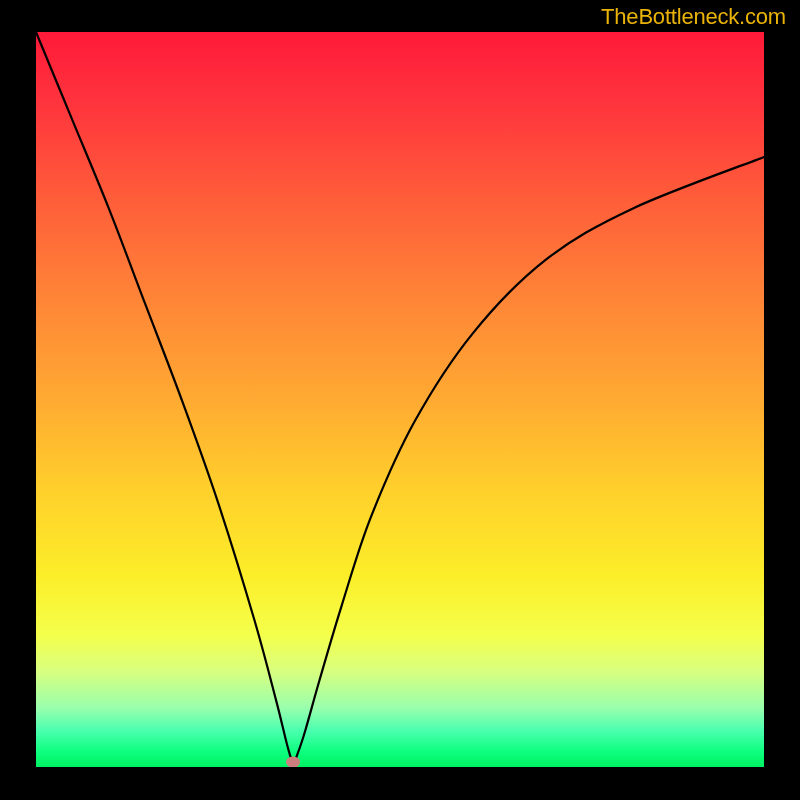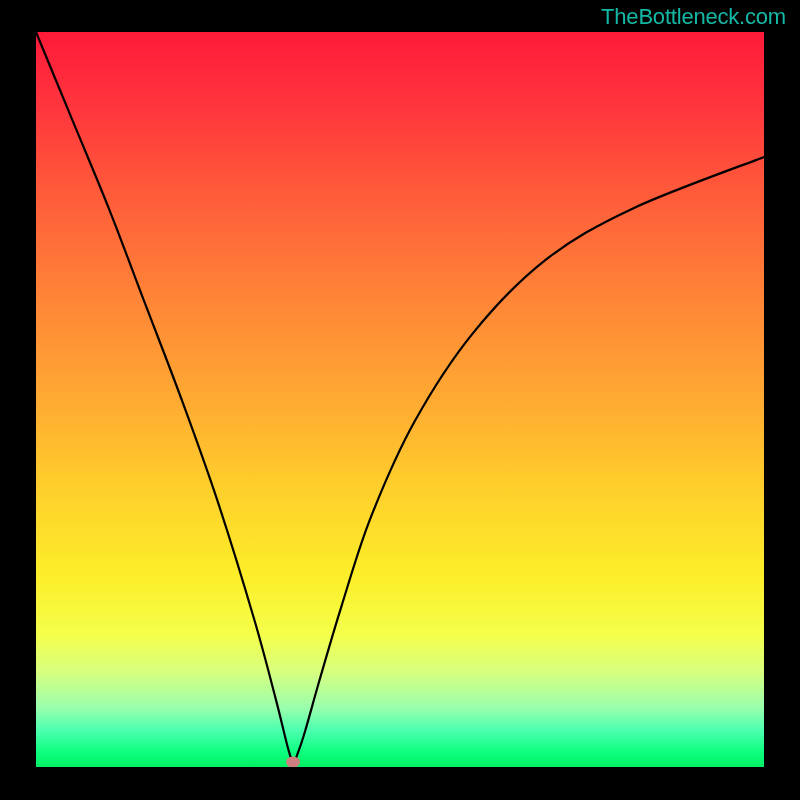--- a/index.html
+++ b/index.html
@@ -13,21 +13,21 @@
   .frame {
     position: relative;
     width: 800px;
     height: 800px;
     background: #000;
   }
   .attribution {
     position: absolute;
     top: 4px;
     right: 14px;
-    color: #14b8a6;
+    color: #eab308;
     font-size: 22px;
     font-weight: 500;
     letter-spacing: -0.2px;
     z-index: 4;
   }
   .plot-area {
     position: absolute;
     left: 36px;
     top: 32px;
     width: 728px;

